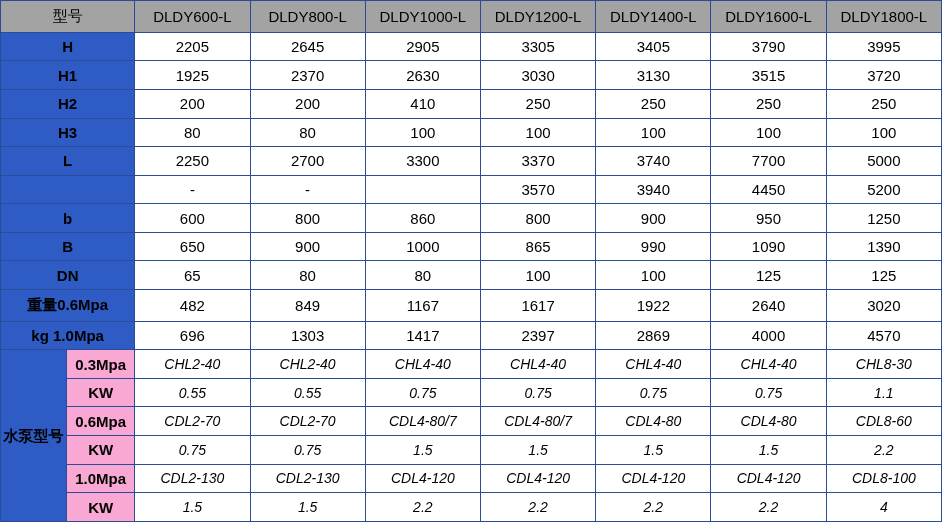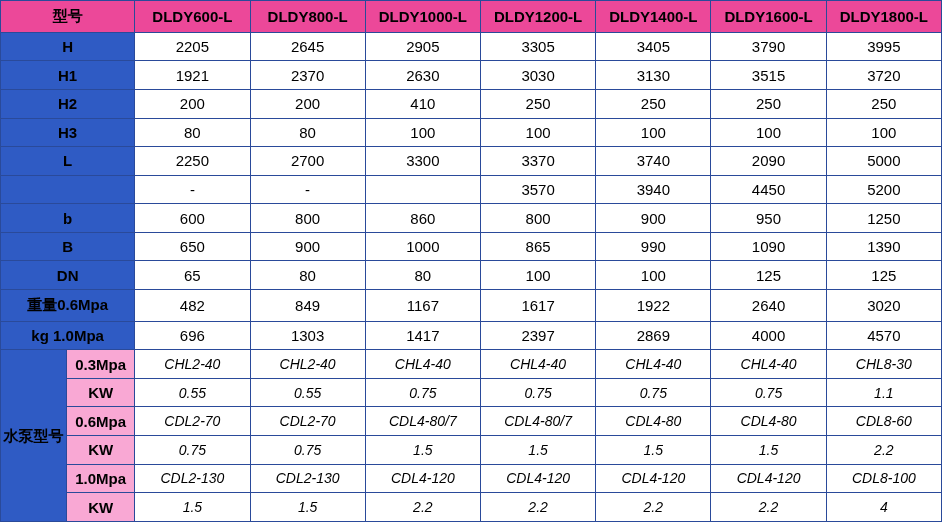--- a/index.html
+++ b/index.html
@@ -28,23 +28,23 @@
     text-align: center;
     vertical-align: middle;
     font-size: 15px;
     color: #000000;
     padding: 0;
     overflow: hidden;
     white-space: nowrap;
   }
   
   td.hdr {
-    background: #ec4899;
+    background: #a3a3a3;
     color: #ffffff;
-    font-weight: bold;
+    font-weight: normal;
   }
   td.lbl {
     background: #2f5bc4;
     color: #ffffff;
     font-weight: bold;
   }
   td.sublbl {
     background: #f9a8d4;
     color: #000000;
     font-weight: bold;
@@ -104,21 +104,21 @@
         <td class="val">2645</td>
         <td class="val">2905</td>
         <td class="val">3305</td>
         <td class="val">3405</td>
         <td class="val">3790</td>
         <td class="val">3995</td>
       </tr>
 
       <tr>
         <td class="lbl" colspan="2">H1</td>
-        <td class="val">1921</td>
+        <td class="val">1925</td>
         <td class="val">2370</td>
         <td class="val">2630</td>
         <td class="val">3030</td>
         <td class="val">3130</td>
         <td class="val">3515</td>
         <td class="val">3720</td>
       </tr>
 
       <tr>
         <td class="lbl" colspan="2">H2</td>
@@ -142,21 +142,21 @@
         <td class="val">100</td>
       </tr>
 
       <tr>
         <td class="lbl" colspan="2">L</td>
         <td class="val">2250</td>
         <td class="val">2700</td>
         <td class="val">3300</td>
         <td class="val">3370</td>
         <td class="val">3740</td>
-        <td class="val">2090</td>
+        <td class="val">7700</td>
         <td class="val">5000</td>
       </tr>
 
       <tr>
         <td class="lbl" colspan="2"></td>
         <td class="val">-</td>
         <td class="val">-</td>
         <td class="val"></td>
         <td class="val">3570</td>
         <td class="val">3940</td>

